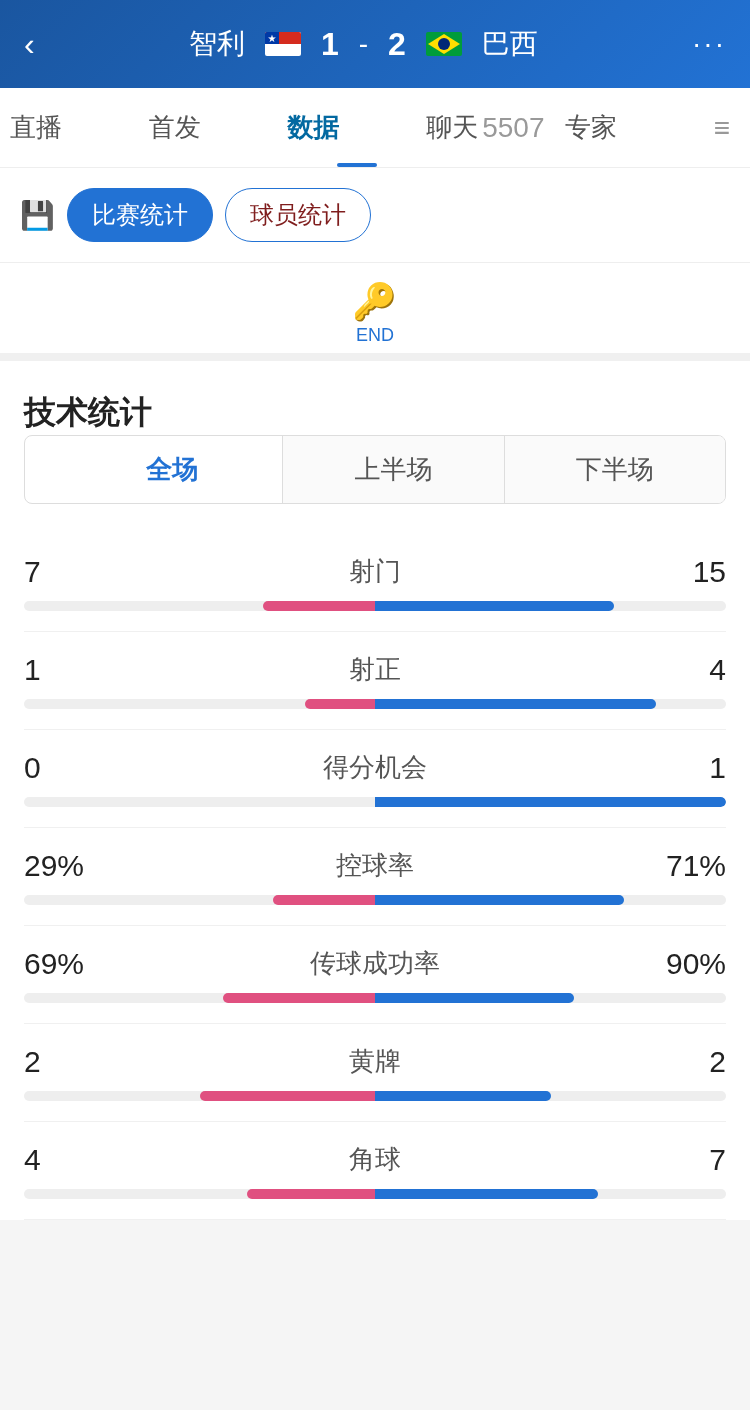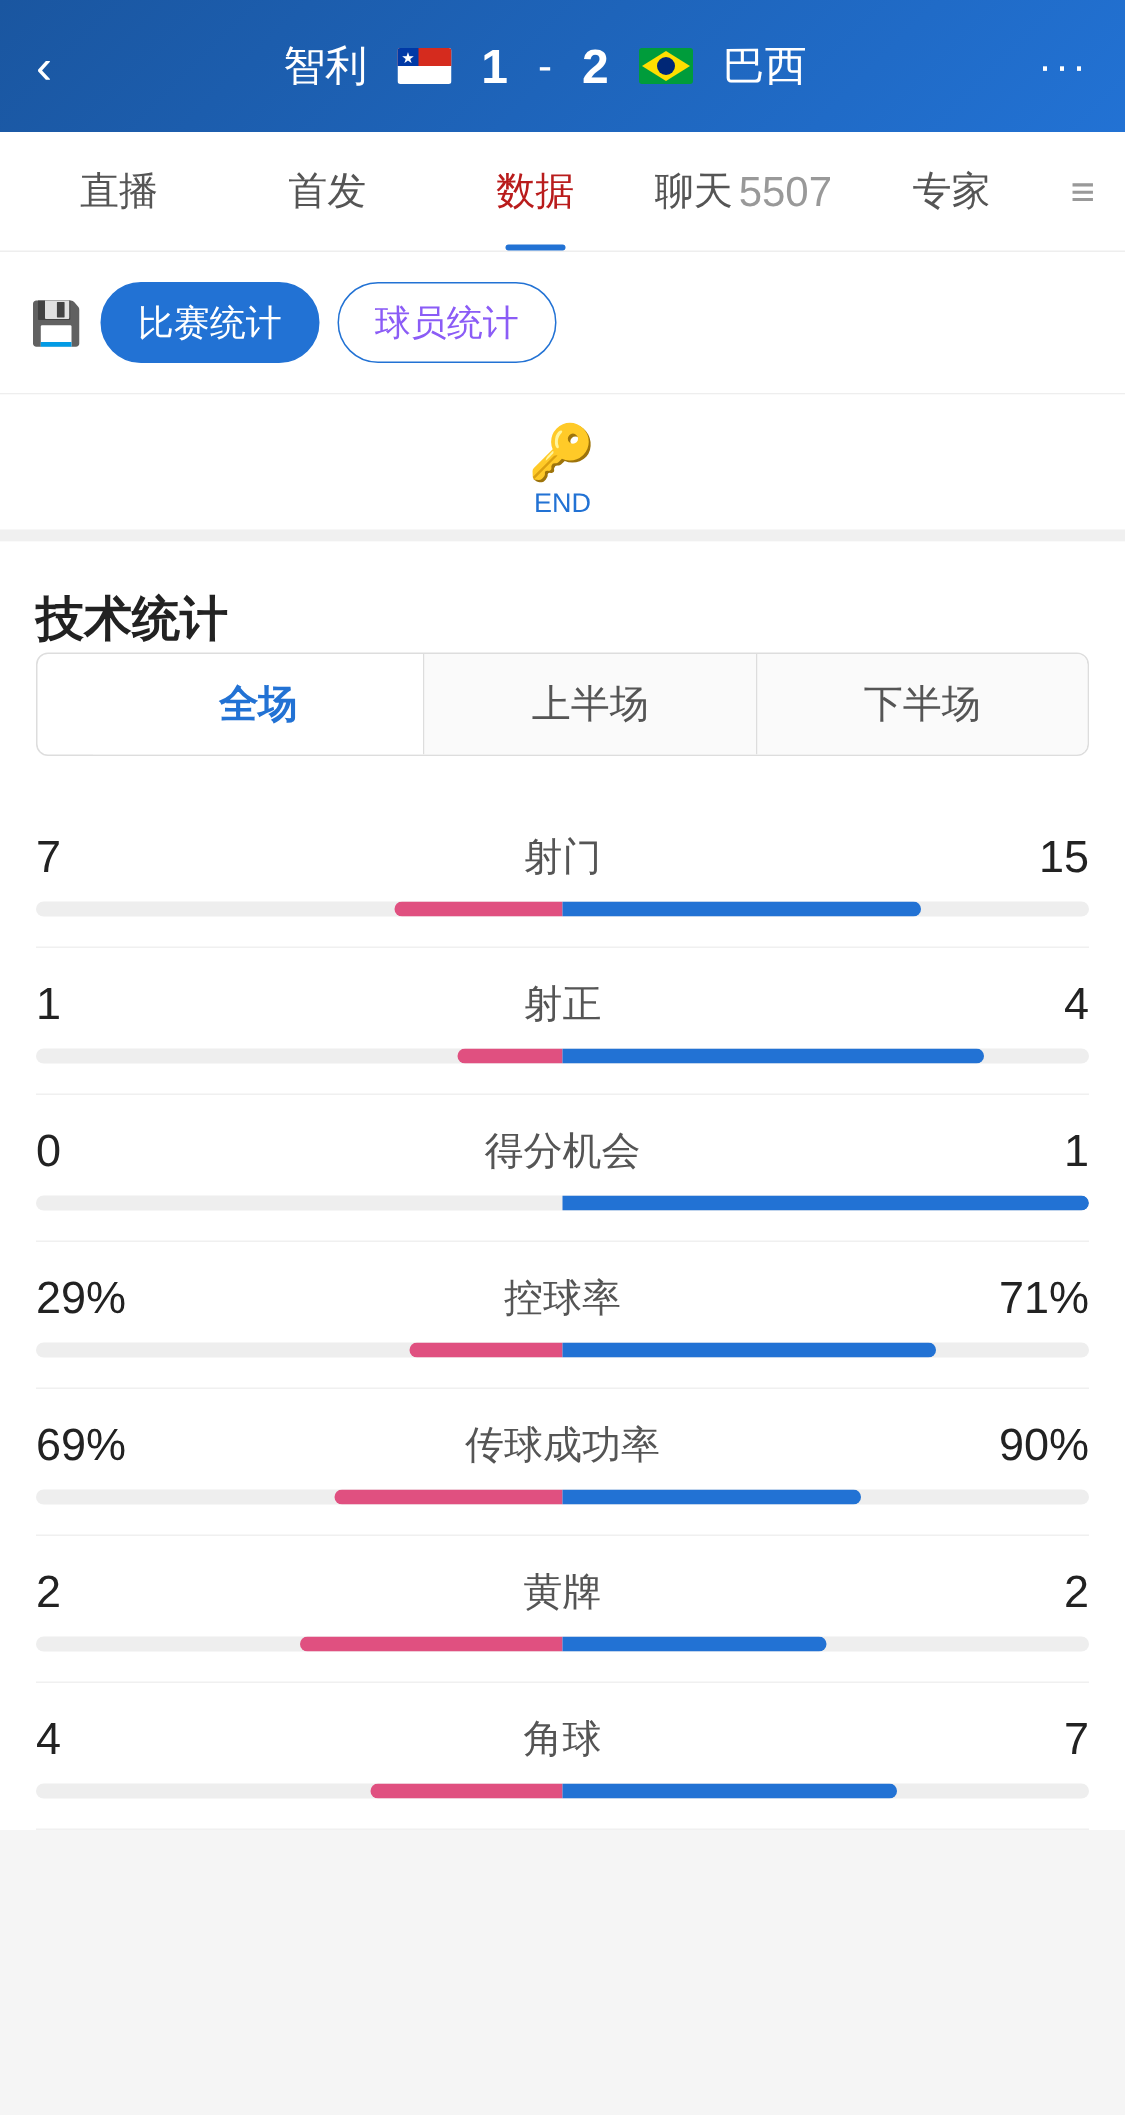--- a/index.html
+++ b/index.html
@@ -50,27 +50,27 @@
       padding: 0 10px;
     }
     .nav-tab {
       flex: 1;
       text-align: center;
       font-size: 26px;
       color: #555;
       height: 100%;
       display: flex;
       align-items: center;
-      justify-content: center;
+      justify-content: flex-start;
       position: relative;
       cursor: pointer;
     }
     .nav-tab.active {
-      color: #b91c1c;
-      font-weight: normal;
+      color: #0369a1;
+      font-weight: bold;
     }
     .nav-tab.active::after {
       content: '';
       position: absolute;
       bottom: 0;
       left: 50%;
       transform: translateX(-50%);
       width: 40px;
       height: 4px;
       background: #2272d4;
@@ -103,21 +103,21 @@
     .sub-tab-icon {
       color: #2272d4;
       font-size: 28px;
     }
     .sub-tab-btn {
       padding: 10px 24px;
       border-radius: 30px;
       font-size: 24px;
       cursor: pointer;
       border: 1.5px solid #2272d4;
-      color: #8b5cf6;
+      color: #7f1d1d;
     }
     .sub-tab-btn.active {
       background: #2272d4;
       color: white;
     }
 
     
     .timeline-area {
       background: white;
       padding: 20px 0 10px;

